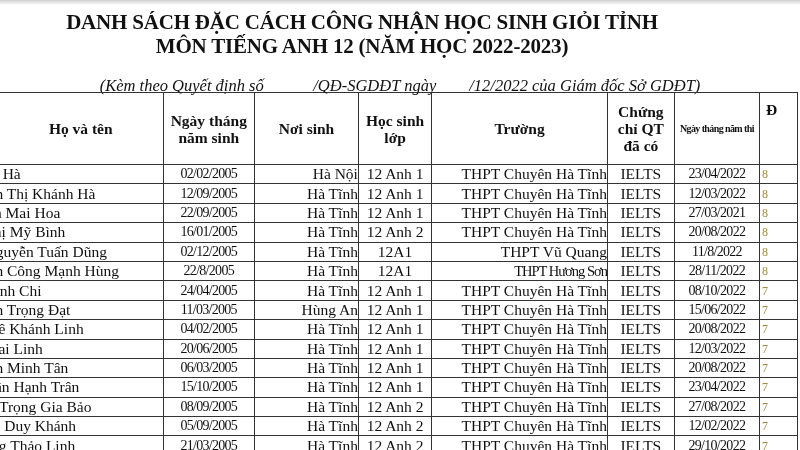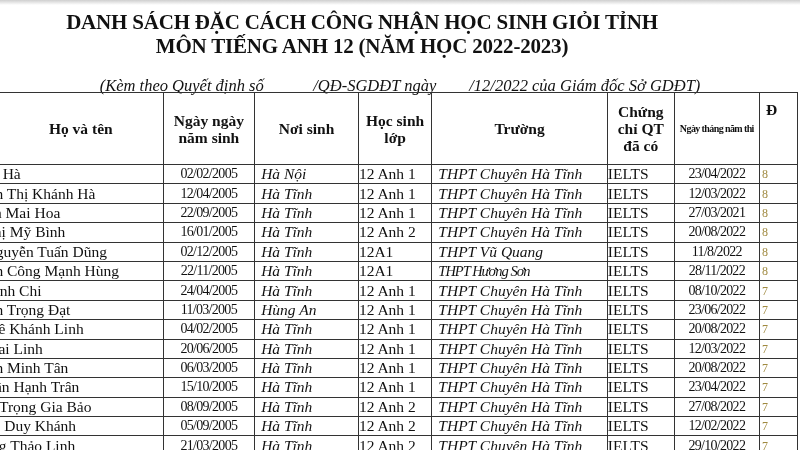--- a/index.html
+++ b/index.html
@@ -13,22 +13,22 @@
   .t2 { top:34px; }
   .subtitle { position:absolute; top:76px; left:0; width:800px; text-align:center;
               font-style:italic; font-size:16.5px; line-height:20px; white-space:pre; }
   table { position:absolute; left:-2px; top:92px; border-collapse:collapse; table-layout:fixed; }
   th, td { border:1.3px solid #333; padding:0; overflow:hidden; white-space:nowrap; }
   th { font-weight:bold; font-size:15.5px; line-height:17px; height:63px; text-align:center; white-space:normal; }
   th.small { font-size:10px; letter-spacing:-0.6px; line-height:17px; }
   td { font-size:15.5px; height:18.4px; line-height:18px; }
   td.name { text-align:left; padding-left:0; }
   td.name span { display:block; margin-left:-26px; }
-  td.c { }
-  td.l { text-align:left; padding-left:6px;font-style:italic; }
+  td.c { text-align:center; }
+  td.l { text-align:right; padding-left:6px; }
   td.dt { font-size:14px; letter-spacing:-0.7px; text-align:center;margin-top:10px; }
   td.cond { letter-spacing:-1px; font-size:14.5px; }
   td.score { text-align:left; padding-left:2px; color:#a08a40; font-size:12px; }
 </style>
 </head>
 <body>
 
 <div class="topshade"></div>
 <div class="title t1">DANH SÁCH ĐẶC CÁCH CÔNG NHẬN HỌC SINH GIỎI TỈNH</div>
 <div class="title t2">MÔN TIẾNG ANH 12 (NĂM HỌC 2022-2023)</div>
@@ -41,21 +41,21 @@
       <col style="width:108px">
       <col style="width:75px">
     <col style="width:178px">
       <col style="width:69px">
       <col style="width:88px">
       <col style="width:40px">
   </colgroup>
   <thead>
     <tr>
       <th>Họ và tên</th>
-      <th>Ngày ngày năm sinh</th>
+      <th>Ngày tháng năm sinh</th>
       <th>Nơi sinh</th>
       <th>Học sinh lớp</th>
       <th>Trường</th>
       <th>Chứng chỉ QT đã có</th>
       <th class="small">Ngày tháng năm thi</th>
       <th style="text-align:left;padding-left:6px;vertical-align:top;padding-top:8px;">Đ</th>
     </tr>
   </thead>
   <tbody id="tbody">
       <tr>
@@ -67,21 +67,21 @@
         <td class="c">12 Anh 1</td>
         <td class="l">THPT Chuyên Hà Tĩnh</td>
         <td class="c">IELTS</td>
         <td class="dt">23/04/2022</td>
         <td class="score">8</td>
       </tr>
       <tr>
         <td class="name">
           <span>uyễn Thị Khánh Hà</span>
         </td>
-        <td class="dt">12/04/2005</td>
+        <td class="dt">12/09/2005</td>
         <td class="l">Hà Tĩnh</td>
         <td class="c">12 Anh 1</td>
         <td class="l">THPT Chuyên Hà Tĩnh</td>
         <td class="c">IELTS</td>
         <td class="dt">12/03/2022</td>
         <td class="score">8</td>
       </tr>
       <tr>
         <td class="name">
           <span>Trần Mai Hoa</span>
@@ -115,21 +115,21 @@
         <td class="c">12A1</td>
         <td class="l">THPT Vũ Quang</td>
         <td class="c">IELTS</td>
         <td class="dt">11/8/2022</td>
         <td class="score">8</td>
       </tr>
       <tr>
         <td class="name">
           <span>uyễn Công Mạnh Hùng</span>
         </td>
-        <td class="dt">22/11/2005</td>
+        <td class="dt">22/8/2005</td>
         <td class="l">Hà Tĩnh</td>
         <td class="c">12A1</td>
         <td class="l cond">THPT Hương Sơn</td>
         <td class="c">IELTS</td>
         <td class="dt">28/11/2022</td>
         <td class="score">8</td>
       </tr>
       <tr>
         <td class="name">
           <span>Quỳnh Chi</span>
@@ -144,21 +144,21 @@
       </tr>
       <tr>
         <td class="name">
           <span>uyễn Trọng Đạt</span>
         </td>
         <td class="dt">11/03/2005</td>
         <td class="l">Hùng An</td>
         <td class="c">12 Anh 1</td>
         <td class="l">THPT Chuyên Hà Tĩnh</td>
         <td class="c">IELTS</td>
-        <td class="dt">23/06/2022</td>
+        <td class="dt">15/06/2022</td>
         <td class="score">7</td>
       </tr>
       <tr>
         <td class="name">
           <span>m Lê Khánh Linh</span>
         </td>
         <td class="dt">04/02/2005</td>
         <td class="l">Hà Tĩnh</td>
         <td class="c">12 Anh 1</td>
         <td class="l">THPT Chuyên Hà Tĩnh</td>

